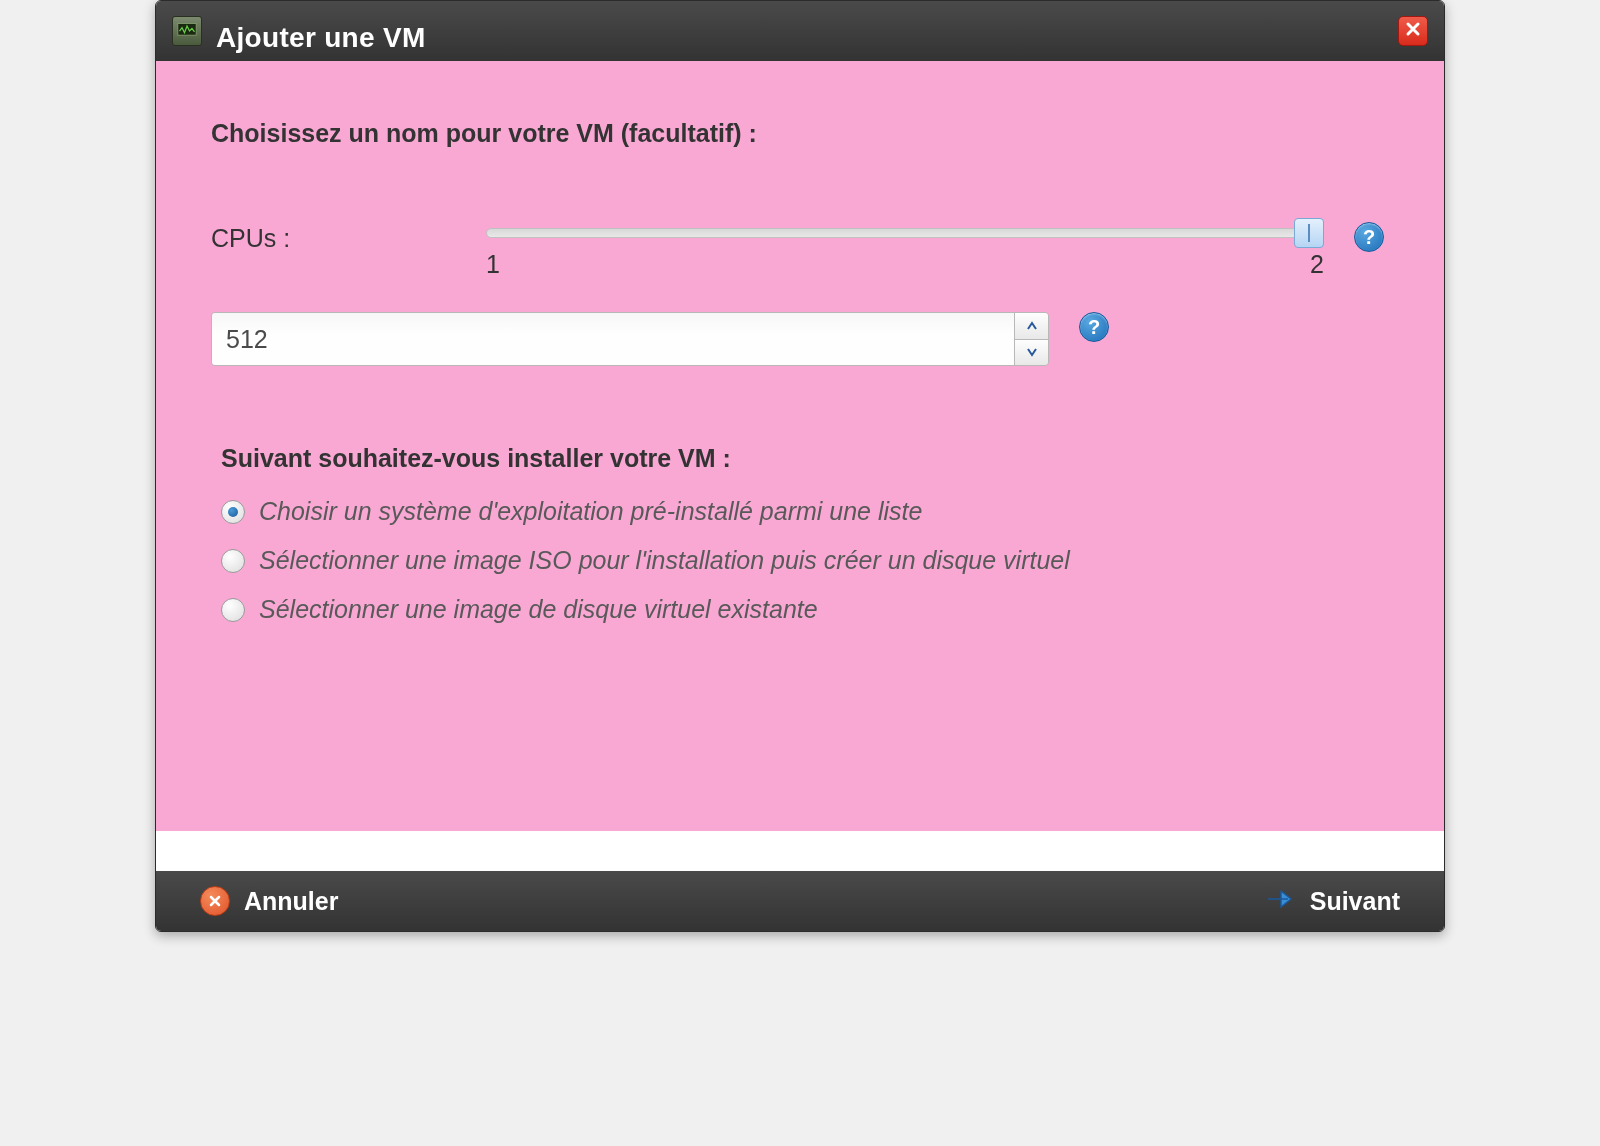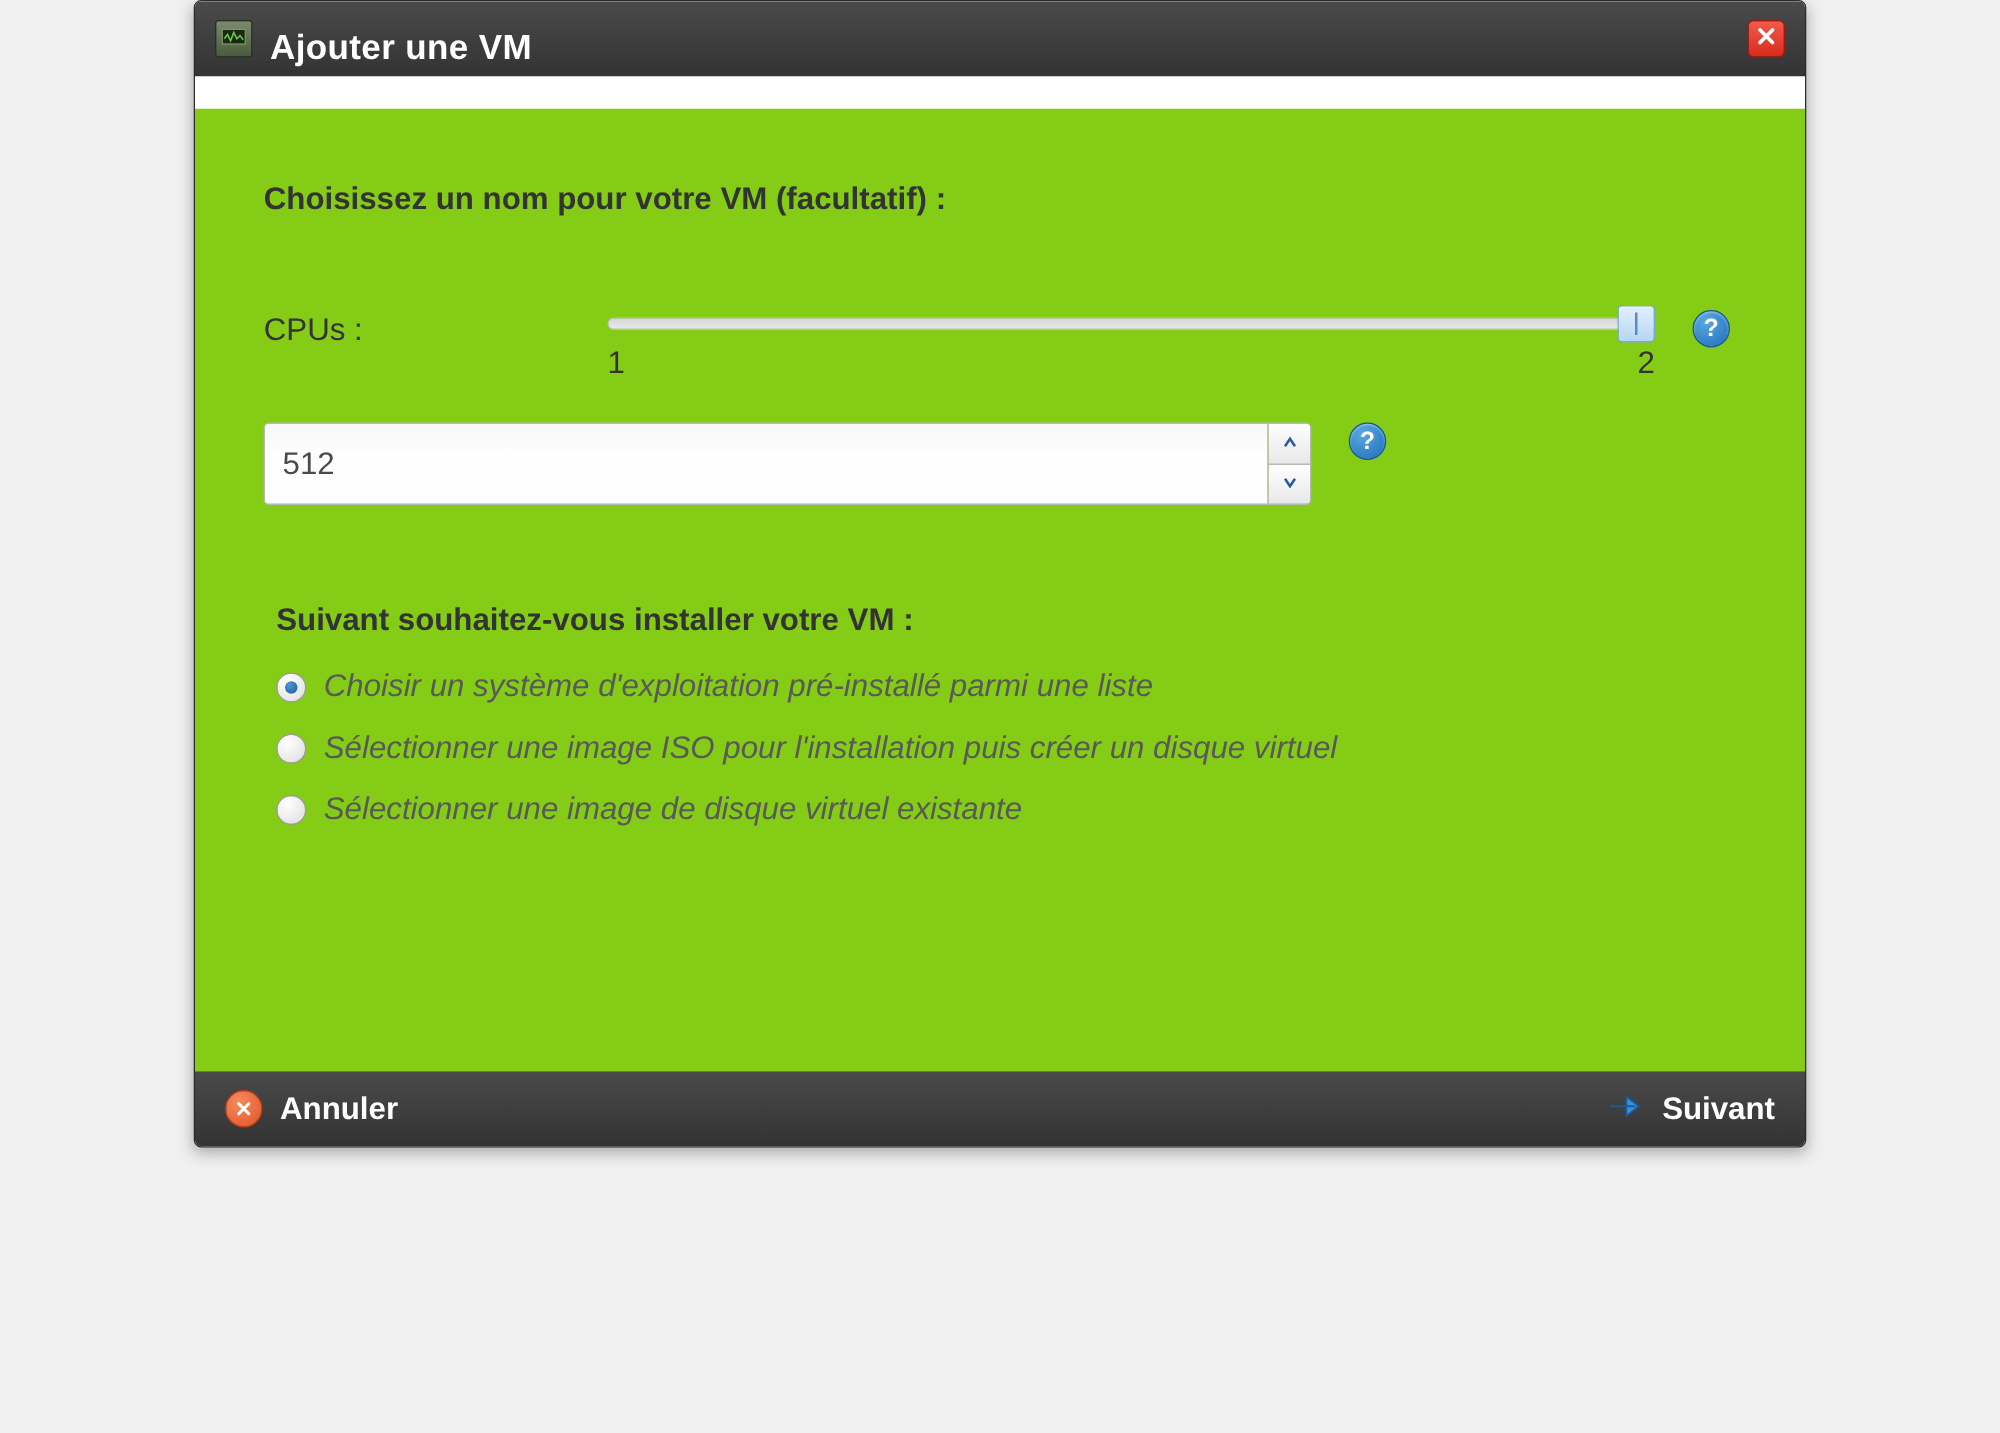--- a/index.html
+++ b/index.html
@@ -66,24 +66,23 @@
       display: flex;
       align-items: center;
       justify-content: center;
       cursor: pointer;
     }
     .close-btn svg {
       width: 16px;
       height: 16px;
     }
     .content {
-      background: #84cc16;
+      background: #f9a8d4;
       padding: 58px 55px 60px 55px;
       min-height: 770px;
-      margin-top: 26px;
     }
     .field-group {
       margin-bottom: 36px;
     }
     .field-label-strong {
       font-size: 25px;
       font-weight: bold;
       color: #333333;
       margin-bottom: 12px;
     }
@@ -179,21 +178,21 @@
       left: 0;
       right: 0;
       display: flex;
       justify-content: space-between;
       font-size: 25px;
       color: #333;
     }
     .spinner {
       display: flex;
       width: 838px;
-      height: 66px;
+      height: 54px;
       border: 1px solid #b8b8b8;
       border-radius: 4px;
       overflow: hidden;
     }
     .spinner input {
       flex: 1;
       border: none;
       padding: 4px 14px;
       font-size: 25px;
       color: #4a4a4a;
@@ -259,22 +258,23 @@
     .radio-label {
       font-size: 25px;
       color: #595959;
       font-style: italic;
     }
     .footer {
       background: linear-gradient(to bottom, #4a4a4a, #333333);
       display: flex;
       align-items: center;
       justify-content: space-between;
-      padding: 14px 24px;
+      padding: 14px 44px;
       height: 60px;
+      margin-top: 40px;
     }
     .footer-btn {
       display: flex;
       align-items: center;
       gap: 14px;
       cursor: pointer;
     }
     .footer-btn-text {
       color: #ffffff;
       font-size: 25px;

